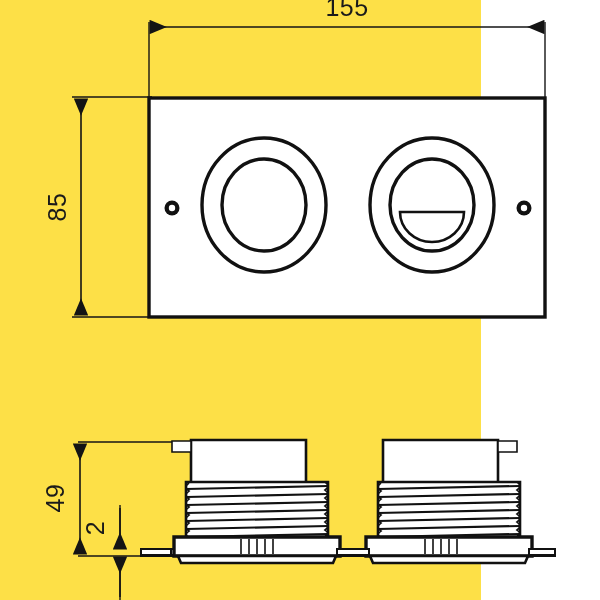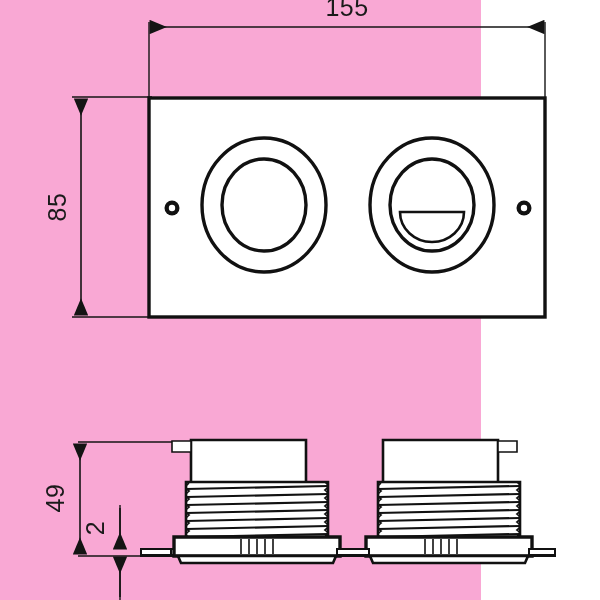--- a/index.html
+++ b/index.html
@@ -10,21 +10,21 @@
   body {
     width: 600px;
     height: 600px;
     overflow: hidden;
     font-family: "Liberation Sans", sans-serif;
   }
   #drawing-root {
     position: relative;
     width: 481px;
     height: 600px;
-    background: #f9a8d4;
+    background: #fde047;
   }
   svg.tech-drawing {
     display: block;
     width: 600px;
     height: 600px;
   }
   .dim-text {
     font-family: "Liberation Sans", sans-serif;
     font-size: 25px;
     fill: #1a1a1a;

